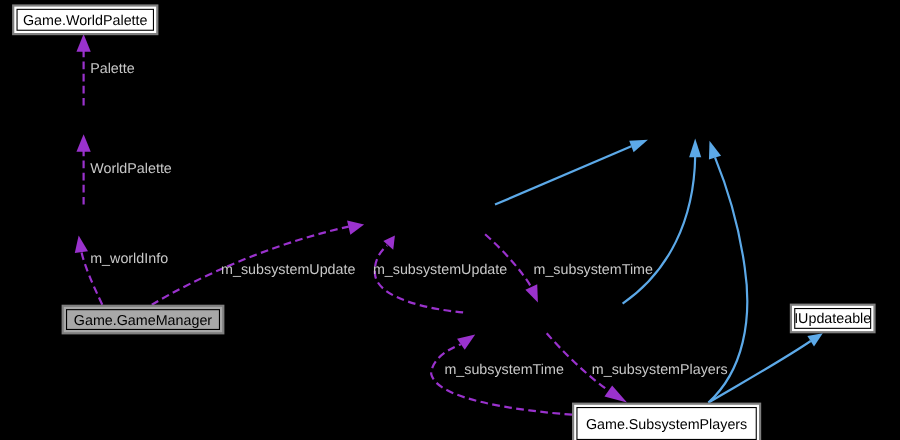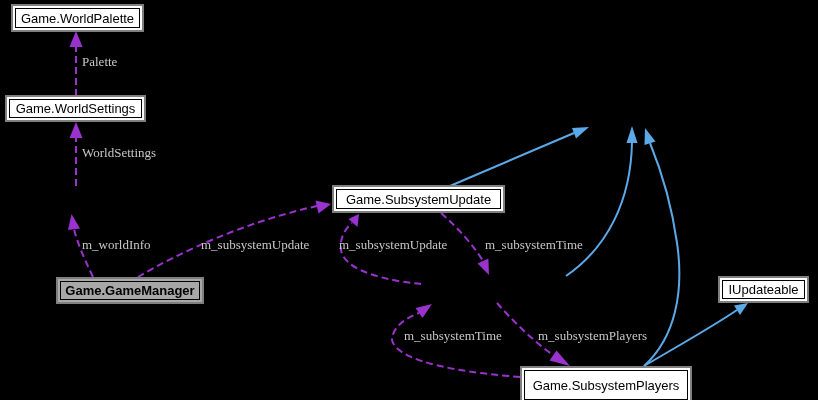--- a/index.html
+++ b/index.html
@@ -34,21 +34,20 @@
   polygon.inherit-arrow{fill:var(--color-inherit-edge,#5ca9e8);stroke:none;}
   .node{
     position:absolute;
     background:var(--color-node-frame,#7f7f7f);
     --fill:var(--color-node-bg,#fff);
     cursor:pointer;
   }
   .node.selected{
     --fill:var(--color-selected-node-bg,#a8a8a8);
     cursor:default;
-    font-weight:bold;
   }
   .node-core{
     position:absolute;
     inset:4px;
     background:var(--fill);
     box-shadow:0 0 0 2px var(--fill);
     border:1px solid var(--color-node-border,#000);
     display:flex;
     align-items:center;
     justify-content:center;
@@ -56,21 +55,20 @@
     color:var(--color-node-text,#000);
     white-space:nowrap;
     overflow:hidden;
   }
   .edge-label{
     position:absolute;
     color:var(--color-edge-label,#c8c8c8);
     font-size:13px;
     line-height:14px;
     white-space:nowrap;
-    font-family:Liberation Serif, serif;
   }
 </style>
 </head>
 <body>
 
 <div class="stage">
 
   <svg class="edge-layer" viewBox="0 0 818 400" aria-hidden="true">
 
     <path class="usage" d="M 76 96 L 76 46"></path>
@@ -107,45 +105,39 @@
     <polygon class="inherit-arrow" points="645,128 655.5,141.5 644.5,145"></polygon>
 
     <path class="inherit" d="M 644 366 C 678 346 712 327 737 310"></path>
     <polygon class="inherit-arrow" points="748,303 740,315 734,305.5"></polygon>
   </svg>
 
   <div class="node" style="left:11px;top:4px;width:133px;height:28px">
     <div class="node-core">Game.WorldPalette</div>
   </div>
 
-  <div class="node" style="left:5px;top:95px;width:141px;height:27px">
-    <div class="node-core">Game.WorldSettings</div>
-  </div>
 
 
   <div class="node selected" style="left:56px;top:277px;width:148px;height:27px">
     <div class="node-core">Game.GameManager</div>
   </div>
 
-  <div class="node" style="left:332px;top:185px;width:173px;height:28px">
-    <div class="node-core">Game.SubsystemUpdate</div>
-  </div>
 
 
 
-  <div class="node" style="left:718px;top:276px;width:91px;height:27px">
+  <div class="node" style="left:718px;top:276px;width:78px;height:27px">
     <div class="node-core">IUpdateable</div>
   </div>
 
   <div class="node" style="left:520px;top:366px;width:172px;height:38px">
     <div class="node-core">Game.SubsystemPlayers</div>
   </div>
 
   <span class="edge-label" style="left:82px;top:55px">Palette</span>
-  <span class="edge-label" style="left:82px;top:146px">WorldSettings</span>
-  <span class="edge-label" style="left:82px;top:238px">m_worldInfo</span>
+  <span class="edge-label" style="left:82px;top:146px">WorldPalette</span>
+  <span class="edge-label" style="left:82px;top:228px">m_worldInfo</span>
   <span class="edge-label" style="left:201px;top:238px">m_subsystemUpdate</span>
   <span class="edge-label" style="left:339px;top:238px">m_subsystemUpdate</span>
   <span class="edge-label" style="left:485px;top:238px">m_subsystemTime</span>
   <span class="edge-label" style="left:404px;top:329px">m_subsystemTime</span>
   <span class="edge-label" style="left:538px;top:329px">m_subsystemPlayers</span>
 
 </div>
 
 </body></html>

